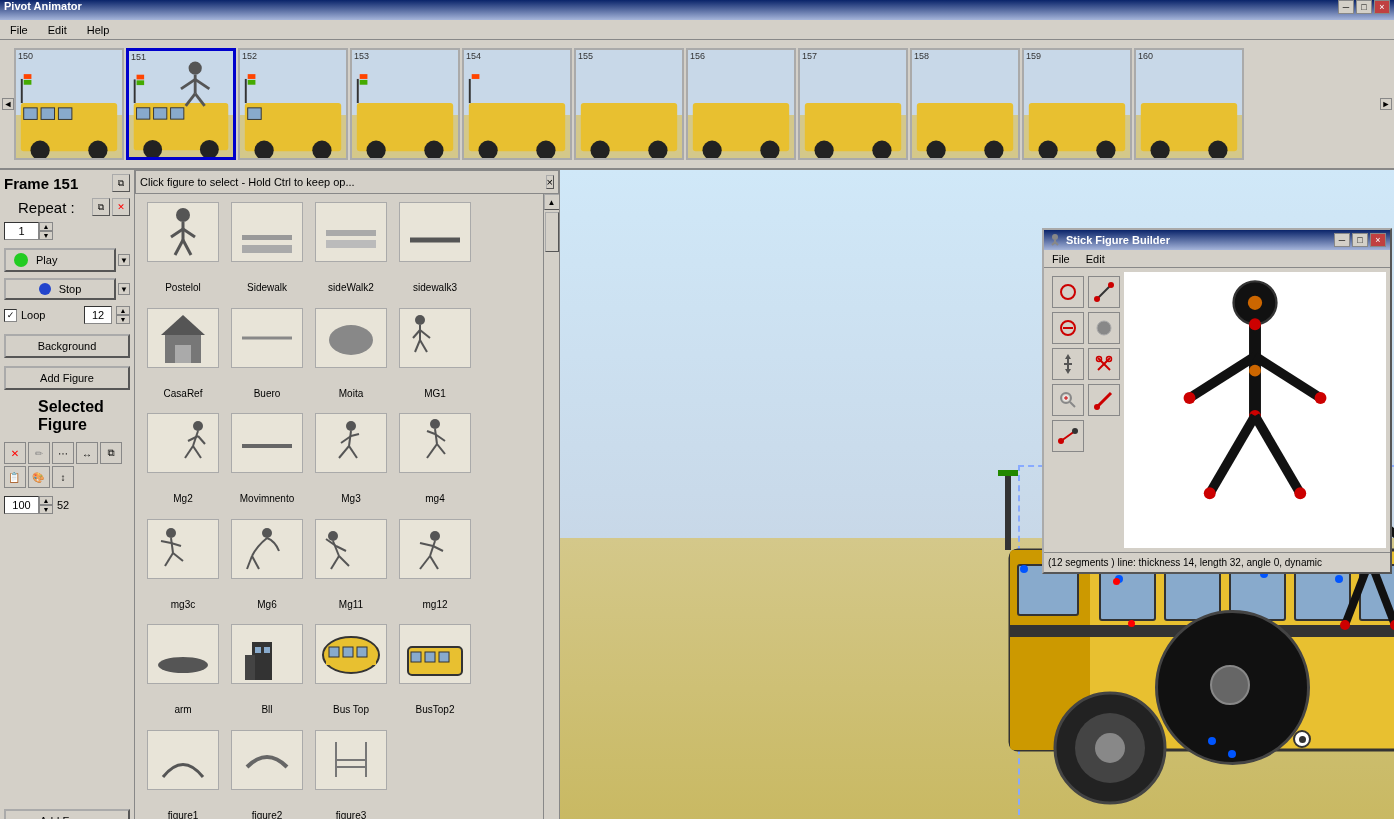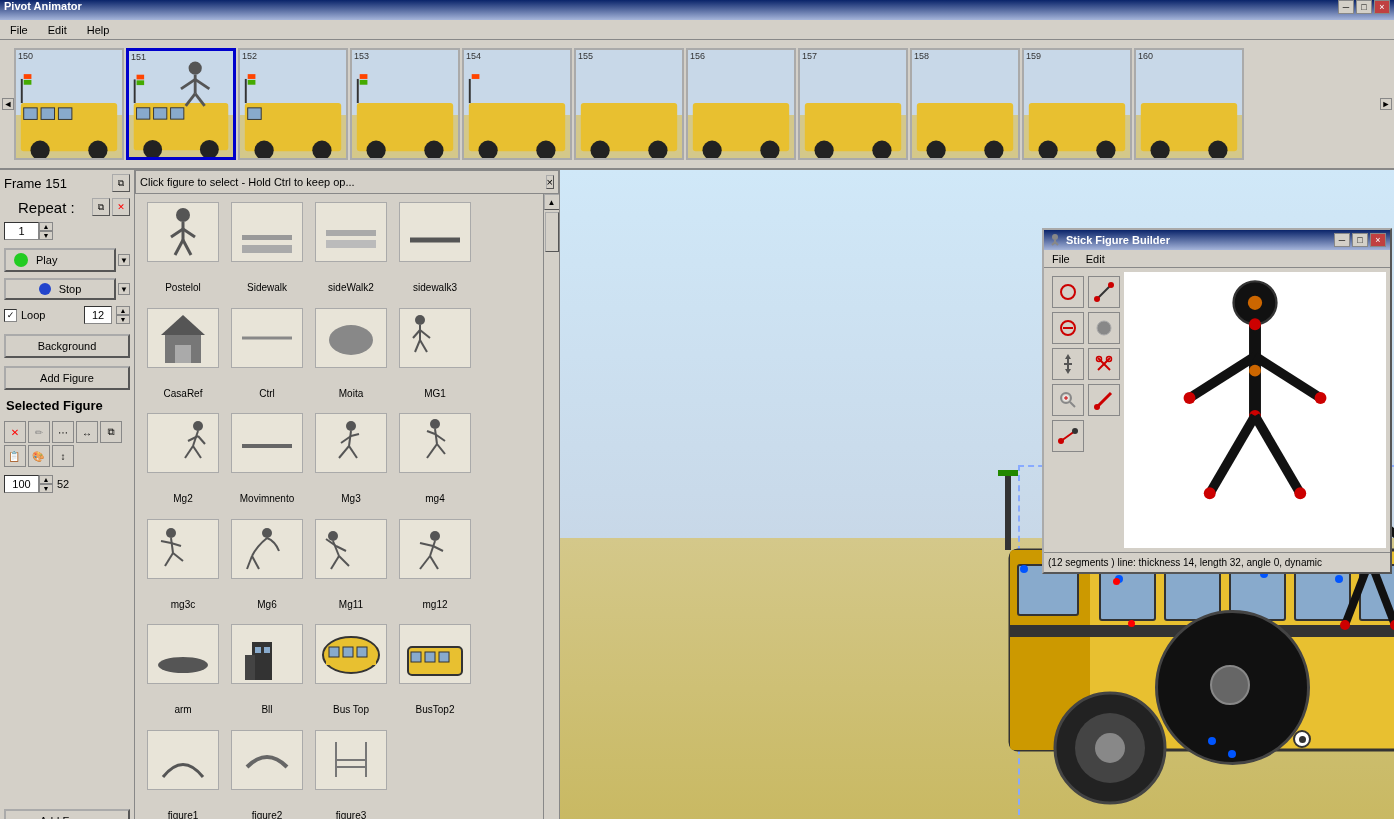--- a/index.html
+++ b/index.html
@@ -27,21 +27,21 @@
 
     
     .content-area { display: flex; flex: 1; }
 
     
     .left-panel { width: 135px; background: #d4d0c8; border-right: 1px solid #888; padding: 4px; display: flex; flex-direction: column; gap: 4px; }
     .play-btn { background: #d4d0c8; border: 2px outset #aaa; padding: 3px 8px; cursor: pointer; display: flex; align-items: center; gap: 4px; font-size: 11px; }
     .scroll-btn { width: 12px; height: 12px; background: #d4d0c8; border: 1px solid #888; font-size: 8px; display: flex; align-items: center; justify-content: center; cursor: pointer; }
     .loop-row { display: flex; align-items: center; gap: 4px; }
     .big-btn { background: #d4d0c8; border: 2px outset #aaa; padding: 4px; cursor: pointer; width: 100%; text-align: center; font-size: 11px; margin: 2px 0; }
-    .selected-figure-label { font-weight: bold; font-size: 13px; background: #d4d0c8; padding: 2px; }
+    .selected-figure-label { font-weight: bold; font-size: 16px; background: #d4d0c8; padding: 2px; margin-left: 32px; }
     .figure-tools { display: flex; flex-wrap: wrap; gap: 2px; }
     .tool-btn { width: 22px; height: 22px; background: #d4d0c8; border: 1px solid #888; display: flex; align-items: center; justify-content: center; cursor: pointer; font-size: 10px; }
     .spinbox { display: flex; align-items: center; }
     .spin-input { width: 35px; height: 18px; border: 1px inset #888; text-align: center; font-size: 11px; }
     .spin-btns { display: flex; flex-direction: column; }
     .spin-btn { width: 14px; height: 9px; background: #d4d0c8; border: 1px solid #888; font-size: 7px; cursor: pointer; display: flex; align-items: center; justify-content: center; }
 
     
     .figure-panel { width: 425px; background: #d4d0c8; border-right: 1px solid #888; display: flex; flex-direction: column; }
     .figure-panel-header { background: #d4d0c8; border: 1px solid #888; padding: 4px; font-size: 11px; display: flex; justify-content: space-between; align-items: center; }
@@ -212,21 +212,21 @@
         </div>
     </div>
     <button class="timeline-nav">►</button>
   </div>
 
   <div class="content-area">
 
     <div class="left-panel">
 
       <div style="display:flex;align-items:center;justify-content:space-between;margin-bottom:2px;">
-        <span style="font-weight:normal;font-size:13px;">
+        <span style="font-weight:bold;font-size:15px;">
           <span>Frame</span> <span>151</span>
         </span>
         <button style="width:18px;height:18px;background:#d4d0c8;border:1px outset #aaa;font-size:9px;cursor:pointer;">⧉</button>
       </div>
 
       <div style="display:flex;align-items:center;justify-content:space-between;margin-bottom:2px;">
         <span style="font-size:15px;padding-left:14px;">Repeat :</span>
         <div style="display:flex;align-items:center;gap:2px;">
           <button style="width:18px;height:18px;background:#d4d0c8;border:1px outset #aaa;font-size:9px;cursor:pointer;">⧉</button>
           <button style="width:18px;height:18px;background:#d4d0c8;border:1px outset #aaa;font-size:9px;color:red;cursor:pointer;">✕</button>
@@ -358,21 +358,21 @@
           </div>
           <div class="figure-item-label">CasaRef</div>
         </div>
 
         <div class="figure-item">
           <div class="figure-item-img">
             <svg width="60" height="55" viewBox="0 0 60 55">
               <line x1="5" y1="28" x2="55" y2="28" stroke="#888" stroke-width="3"></line>
             </svg>
           </div>
-          <div class="figure-item-label">Ctrl</div>
+          <div class="figure-item-label">Buero</div>
         </div>
 
         <div class="figure-item">
           <div class="figure-item-img">
             <svg width="60" height="55" viewBox="0 0 60 55">
               <ellipse cx="30" cy="30" rx="22" ry="15" fill="#888"></ellipse>
             </svg>
           </div>
           <div class="figure-item-label">Moita</div>
         </div>

